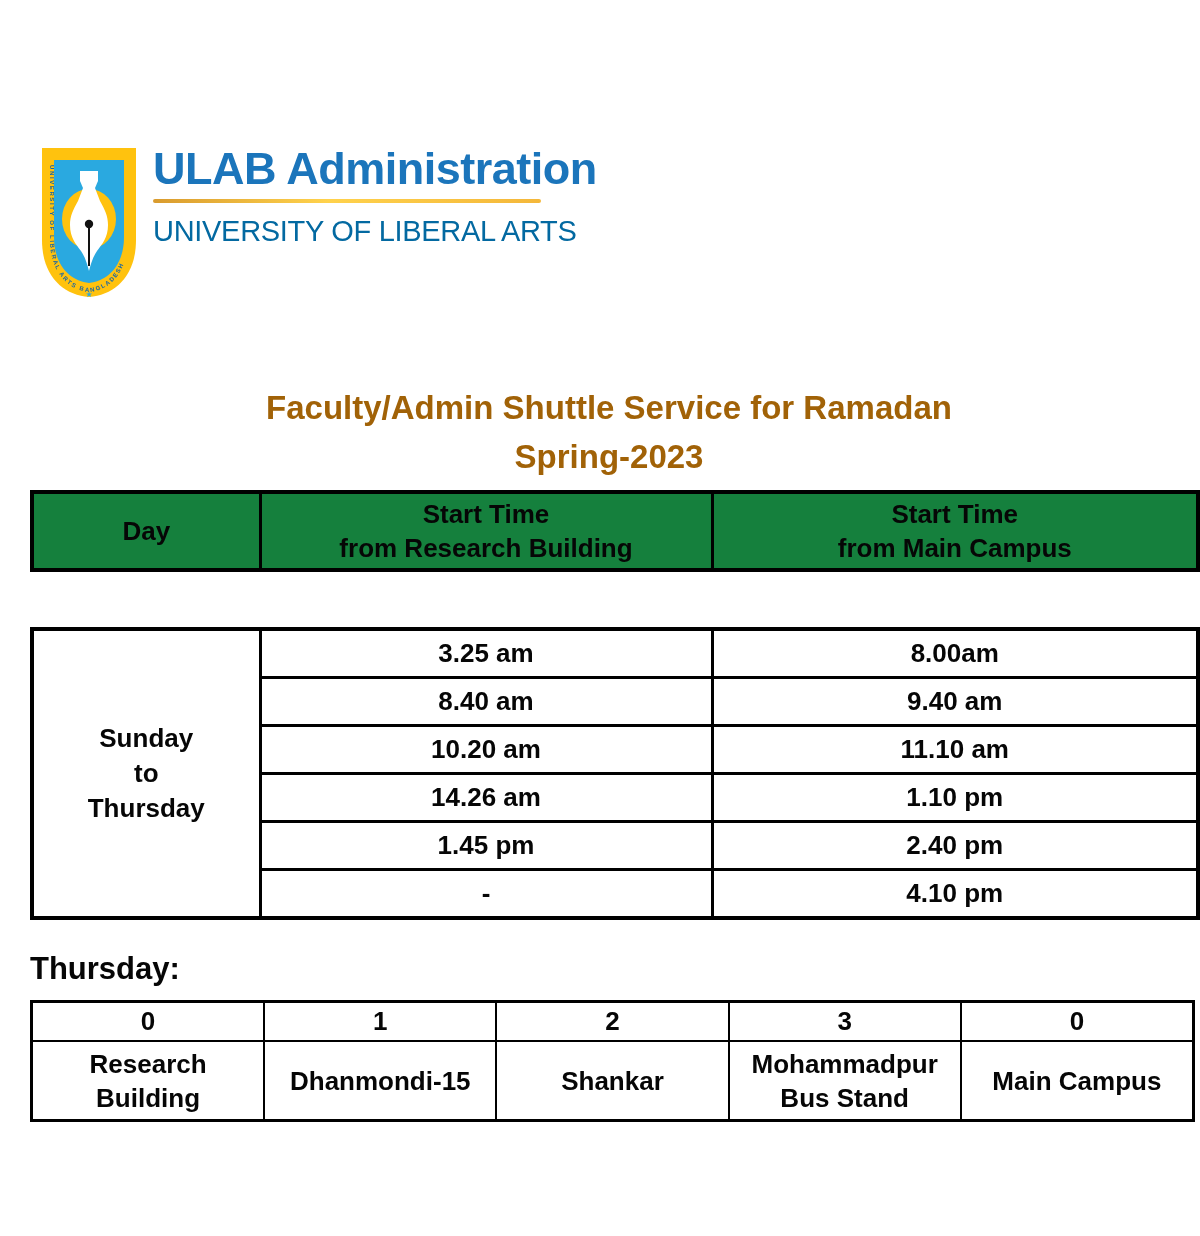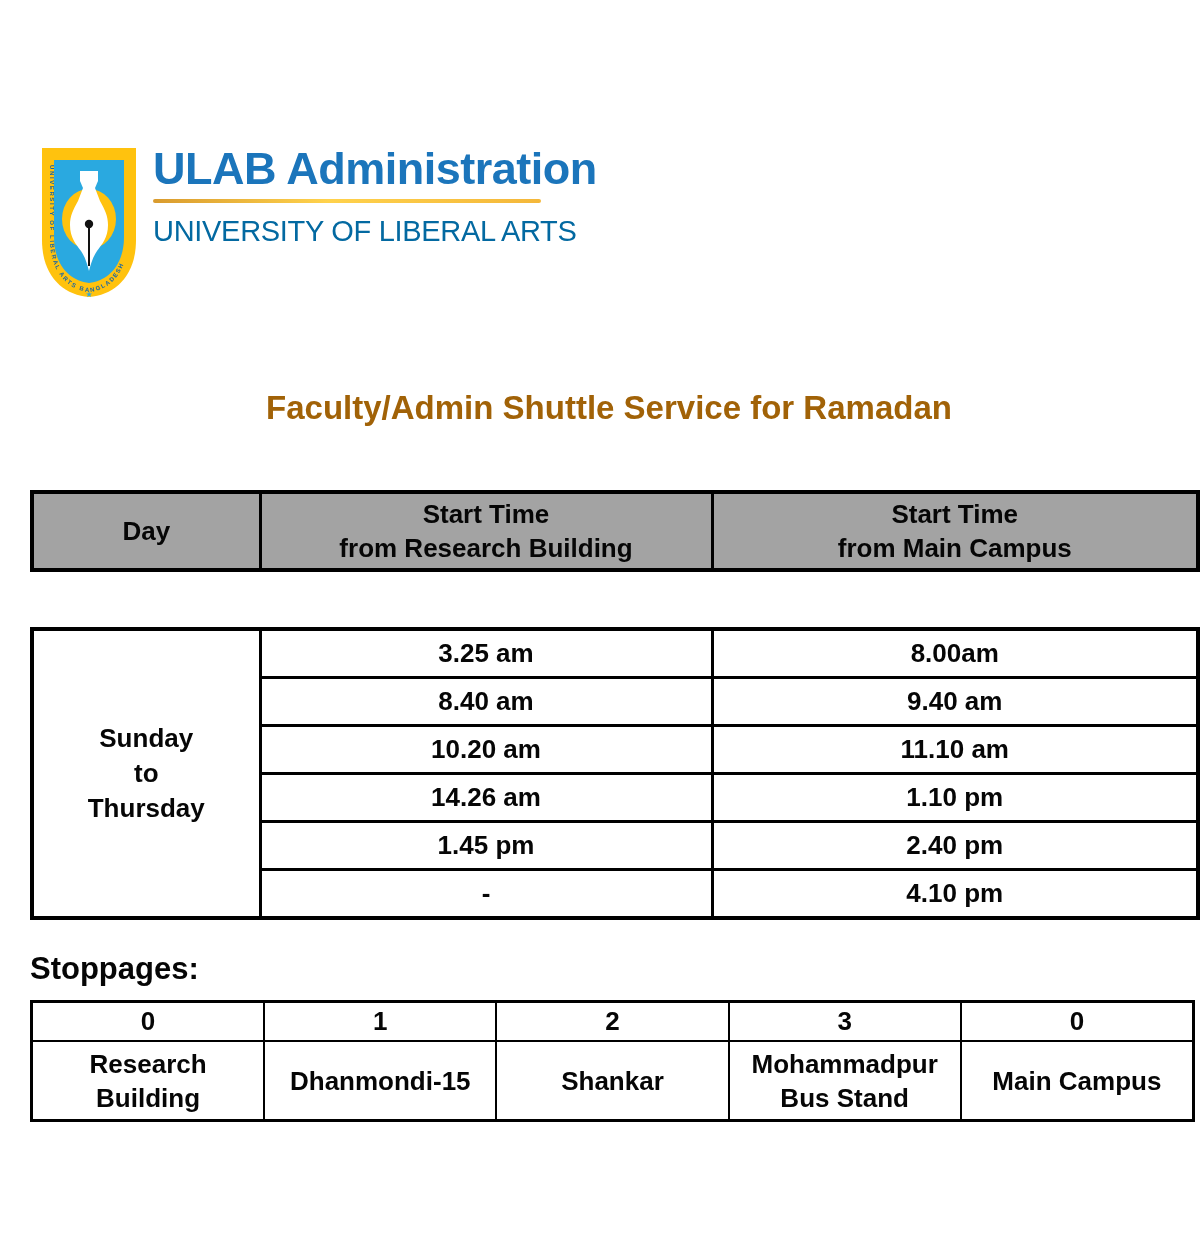--- a/index.html
+++ b/index.html
@@ -78,21 +78,21 @@
     color: #060606;
     padding: 0;
   }
 
   
   #sched-head {
     left: 30px;
     top: 490px;
     width: 1166px;
     height: 82px;
-    background: #a3a3a3;
+    background: #15803d;
     border: 4px solid #000;
   }
   #sched-head th {
     border: 3px solid #000;
     font-size: 26px;
     line-height: 34px;
   }
 
   
   #sched-body {
@@ -170,20 +170,21 @@
 
     <div id="logo-text">
       <div id="org-name">ULAB Administration</div>
       <div id="gold-rule"></div>
       <div class="org-sub">UNIVERSITY OF LIBERAL ARTS</div>
     </div>
   </header>
 
   <h1 id="doc-title">
     <span>Faculty/Admin Shuttle Service for Ramadan</span><br>
+    <span>Spring-2023</span>
   </h1>
 
   <table id="sched-head">
     <colgroup>
         <col class="c1">
         <col class="c2">
         <col class="c3">
       </colgroup>
     <tbody>
       <tr>
@@ -232,21 +233,21 @@
         <td>1.45 pm</td>
         <td>2.40 pm</td>
       </tr>
       <tr>
         <td>-</td>
         <td>4.10 pm</td>
       </tr>
     </tbody>
   </table>
 
-  <h2 id="stoppages-heading">Stoppages:</h2>
+  <h2 id="stoppages-heading">Thursday:</h2>
 
   <table id="stops">
     <tbody>
       <tr class="num-row">
         <th>0</th>
         <th>1</th>
         <th>2</th>
         <th>3</th>
         <th>0</th>
       </tr>

